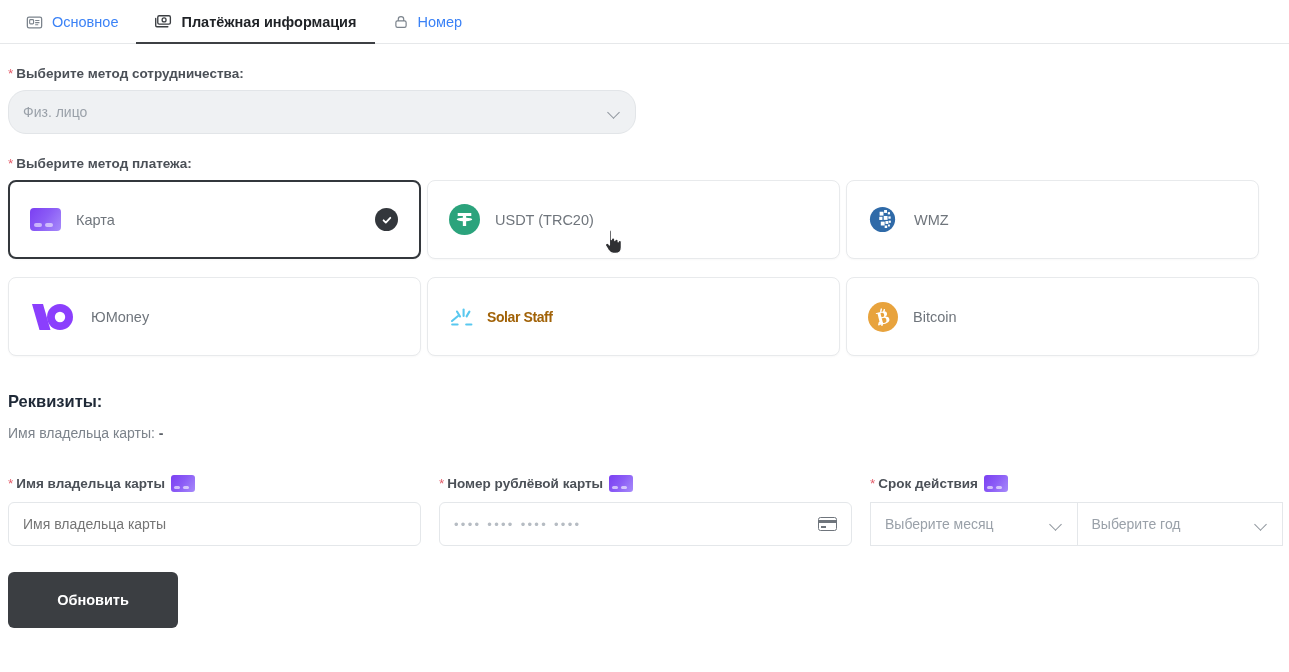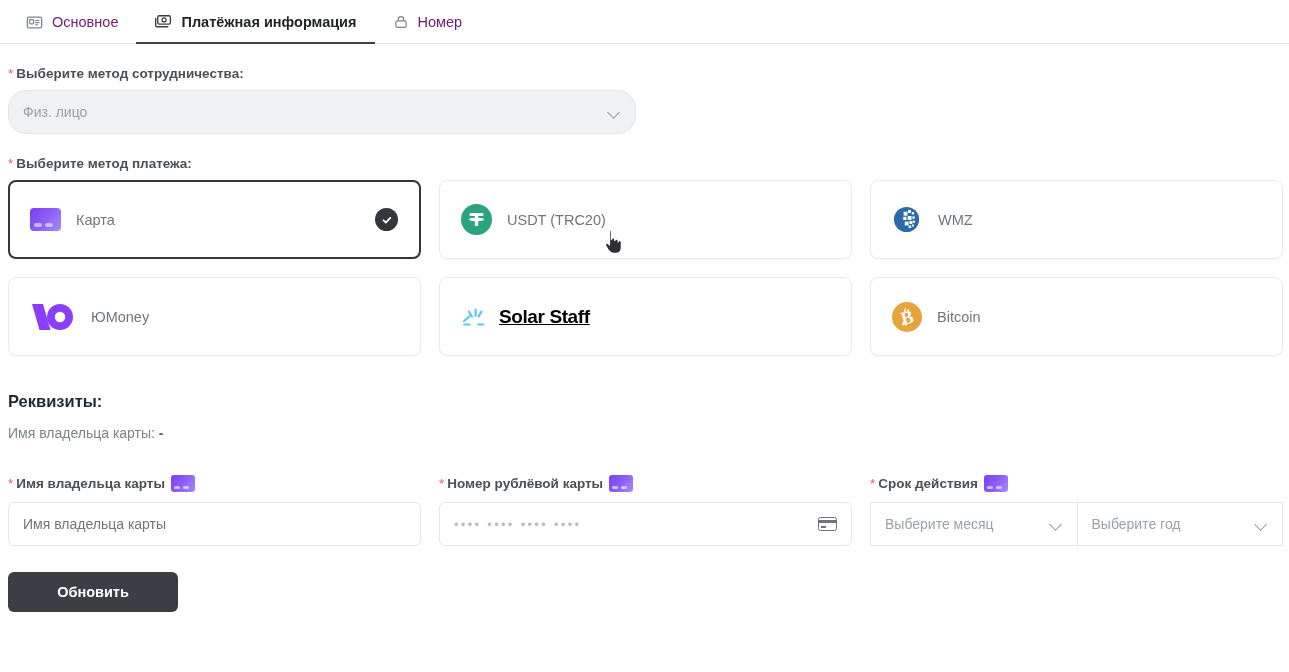--- a/index.html
+++ b/index.html
@@ -29,21 +29,21 @@
     height: 1px;
     background: #e6e8ea;
   }
   .tab {
     display: flex;
     align-items: center;
     gap: 9px;
     height: 43px;
     padding: 0 18px;
     font-size: 14.5px;
-    color: #701a75;
+    color: #3b82f6;
     cursor: pointer;
     position: relative;
     white-space: nowrap;
   }
   .tab.active {
     color: #1f2226;
     font-weight: bold;
   }
   .tab.active::after {
     content: "";
@@ -92,21 +92,21 @@
     width: 8px; height: 8px;
     border-right: 1.6px solid #8d949c;
     border-bottom: 1.6px solid #8d949c;
     transform: rotate(45deg);
   }
 
   
   .methods {
     display: grid;
     grid-template-columns: repeat(3, 413px);
-    gap: 18px 18px;
+    gap: 18px 6px;
     margin-top: 3px;
   }
   .method {
     height: 79px;
     border: 1px solid #e8eaec;
     border-radius: 8px;
     background: #fff;
     display: flex;
     align-items: center;
     padding: 0 21px;
@@ -274,21 +274,21 @@
     padding: 0 14px;
     font-size: 14px;
     color: #9aa1a9;
     cursor: pointer;
   }
   .half-select + .half-select { border-left: 1px solid #e4e7ea; }
 
   .submit-btn {
     margin-top: 26px;
     width: 170px;
-    height: 40px;
+    height: 56px;
     background: #3b3e42;
     color: #ffffff;
     border: none;
     border-radius: 6px;
     font-size: 14.5px;
     font-weight: bold;
     font-family: "Liberation Sans", sans-serif;
     cursor: pointer;
   }
 
@@ -420,21 +420,21 @@
           <g stroke="#59c8ef" stroke-width="2.1" stroke-linecap="round">
             <path d="M3 17 L9 12"></path>
             <path d="M8 7.5 L11 12.5"></path>
             <path d="M14.6 5.5 L14.6 12"></path>
             <path d="M20.4 7.6 L17.6 12.4"></path>
             <path d="M3.2 20.5 L8.6 20.5"></path>
             <path d="M17.2 20.5 L22.4 20.5"></path>
           </g>
         </svg>
       </span>
-      <span class="mlabel" style="color:#000000;font-weight:bold;font-size:19px;letter-spacing:-0.4px;margin-left:-7px;text-decoration:underline;">Solar Staff</span>
+      <span class="mlabel" style="color:#a16207;font-weight:bold;font-size:14px;letter-spacing:-0.4px;margin-left:-7px;">Solar Staff</span>
     </div>
 
     <div class="method">
       <span class="logo">
         <svg width="30" height="30" viewBox="0 0 32 32">
           <circle cx="16" cy="16" r="16" fill="#e8a33d"></circle>
           <text x="16" y="23.5" font-family="Liberation Serif, serif" font-size="20" font-weight="bold" text-anchor="middle" fill="#ffffff" transform="rotate(-14 16 16)">B</text>
           <g stroke="#ffffff" stroke-width="1.6" stroke-linecap="round">
             <path d="M14.2 7.6 L13.6 10"></path>
             <path d="M17.4 8.2 L16.8 10.6"></path>

